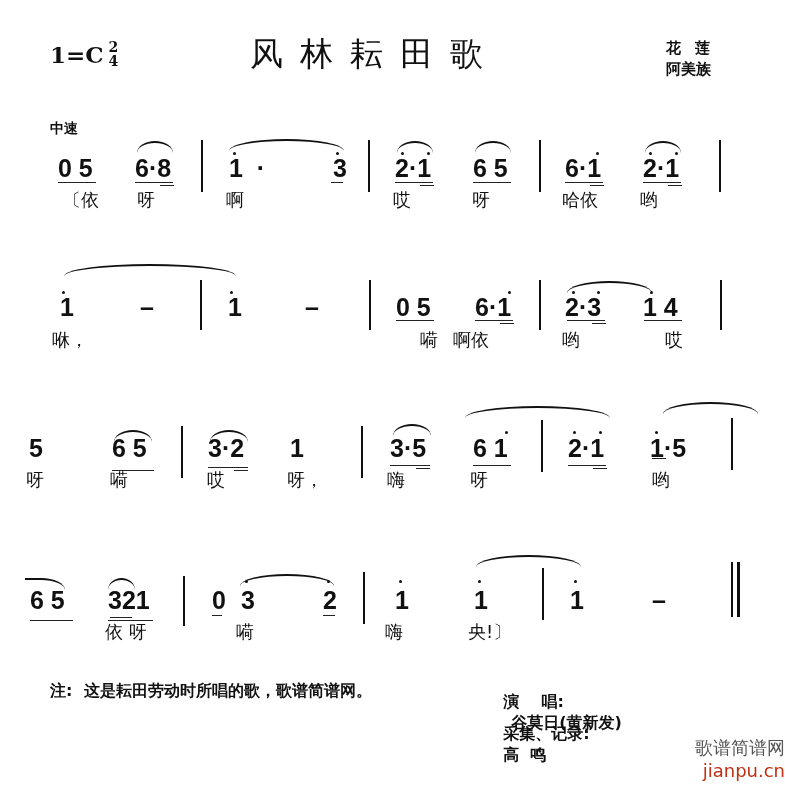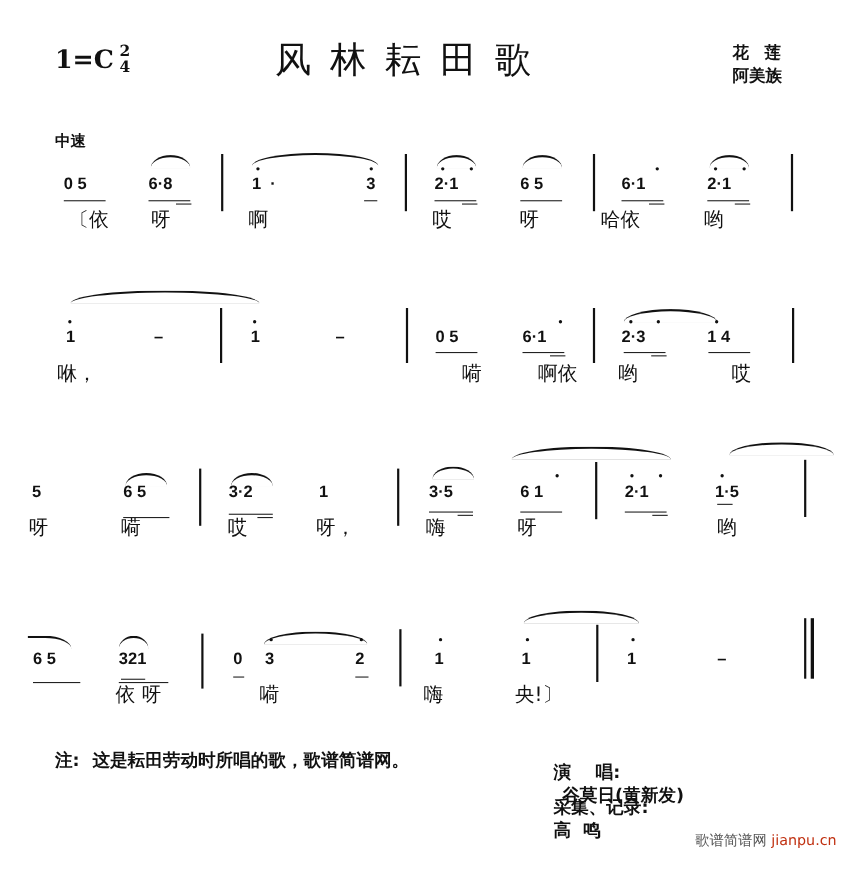--- a/index.html
+++ b/index.html
@@ -5,29 +5,29 @@
   html, body { margin: 0; padding: 0; background: #ffffff; }
   body { width: 785px; height: 802px; position: relative; overflow: hidden;
          font-family: "DejaVu Sans", "Liberation Sans", sans-serif; color: #111; }
   .abs { position: absolute; }
   .key { left: 50px; top: 40px; font-family: "DejaVu Serif", "Liberation Serif", serif; font-weight: bold; font-size: 23px; letter-spacing: 0px; display: flex; align-items: center; }
   .frac { display: inline-flex; flex-direction: column; align-items: center; margin-left: 5px; font-size: 14px; line-height: 14px; font-weight: bold; }
   .title { left: 250px; top: 32px; font-family: "DejaVu Serif", "Liberation Serif", serif; font-size: 33px; letter-spacing: 17px; font-weight: normal; }
   .origin { left: 666px; top: 38px; font-size: 15px; font-weight: bold; line-height: 21px; font-family: "DejaVu Serif", serif; }
   .origin .l1 { letter-spacing: 14px; }
   .tempo { left: 50px; top: 120px; font-size: 14px; font-weight: bold; }
-  .note { font-family: "Liberation Sans", "DejaVu Sans", sans-serif; font-weight: bold; font-size: 15px; line-height: 24px; position: absolute; white-space: pre; }
+  .note { font-family: "Liberation Sans", "DejaVu Sans", sans-serif; font-weight: bold; font-size: 25px; line-height: 24px; position: absolute; white-space: pre; }
   .uline { position: absolute; height: 0; border-top: 1.6px solid #222; }
   .dot-hi { position: absolute; width: 3px; height: 3px; background: #111; border-radius: 50%; }
   .bar { position: absolute; width: 2px; background: #111; }
   .lyric { position: absolute; font-size: 18px; line-height: 20px; font-family: "DejaVu Sans", sans-serif; white-space: pre; }
   .slur { position: absolute; border-top: 2px solid #111; border-radius: 50% 50% 0 0 / 100% 100% 0 0; height: 10px; }
   .note-text { left: 50px; top: 681px; font-size: 16px; font-weight: bold; }
   .credit { font-size: 16px; font-weight: bold; position: absolute; white-space: pre; }
-  .watermark { left: 632px; top: 755px; font-size: 13px; color: #555; font-family: "DejaVu Serif", serif; }
+  .watermark { left: 632px; top: 736px; font-size: 18px; color: #555; font-family: "DejaVu Serif", serif; text-align: right; }
   .watermark .url { color: #c03010; font-family: "DejaVu Sans", sans-serif; }
 </style>
 </head>
 <body>
 
 <div class="abs key">
   <span>1=C</span>
   <span class="frac">
     <span>2</span>
     <span>4</span>
@@ -47,33 +47,33 @@
     <span class="note" style="left: 333px; top: 156px;">3</span>
     <span class="note" style="left: 395px; top: 156px;">2·1</span>
     <span class="note" style="left: 473px; top: 156px;">6 5</span>
     <span class="note" style="left: 565px; top: 156px;">6·1</span>
     <span class="note" style="left: 643px; top: 156px;">2·1</span>
     <span class="lyric" style="left: 63px; top: 190px;">〔依</span>
     <span class="lyric" style="left: 137px; top: 190px;">呀</span>
     <span class="lyric" style="left: 226px; top: 190px;">啊</span>
     <span class="lyric" style="left: 393px; top: 190px;">哎</span>
     <span class="lyric" style="left: 472px; top: 190px;">呀</span>
-    <span class="lyric" style="left: 546px; top: 190px;">哈依</span>
+    <span class="lyric" style="left: 562px; top: 190px;">哈依</span>
     <span class="lyric" style="left: 640px; top: 190px;">哟</span>
     <span class="note" style="left: 60px; top: 295px;">1</span>
     <span class="note" style="left: 140px; top: 295px;">–</span>
     <span class="note" style="left: 228px; top: 295px;">1</span>
     <span class="note" style="left: 305px; top: 295px;">–</span>
     <span class="note" style="left: 396px; top: 295px;">0 5</span>
     <span class="note" style="left: 475px; top: 295px;">6·1</span>
     <span class="note" style="left: 565px; top: 295px;">2·3</span>
     <span class="note" style="left: 643px; top: 295px;">1 4</span>
     <span class="lyric" style="left: 52px; top: 330px;">咻，</span>
     <span class="lyric" style="left: 420px; top: 330px;">嗬</span>
-    <span class="lyric" style="left: 489px; top: 330px;">啊依</span>
+    <span class="lyric" style="left: 453px; top: 330px;">啊依</span>
     <span class="lyric" style="left: 562px; top: 330px;">哟</span>
     <span class="lyric" style="left: 665px; top: 330px;">哎</span>
     <span class="note" style="left: 29px; top: 436px;">5</span>
     <span class="note" style="left: 112px; top: 436px;">6 5</span>
     <span class="note" style="left: 208px; top: 436px;">3·2</span>
     <span class="note" style="left: 290px; top: 436px;">1</span>
     <span class="note" style="left: 390px; top: 436px;">3·5</span>
     <span class="note" style="left: 473px; top: 436px;">6 1</span>
     <span class="note" style="left: 568px; top: 436px;">2·1</span>
     <span class="note" style="left: 650px; top: 436px;">1·5</span>

